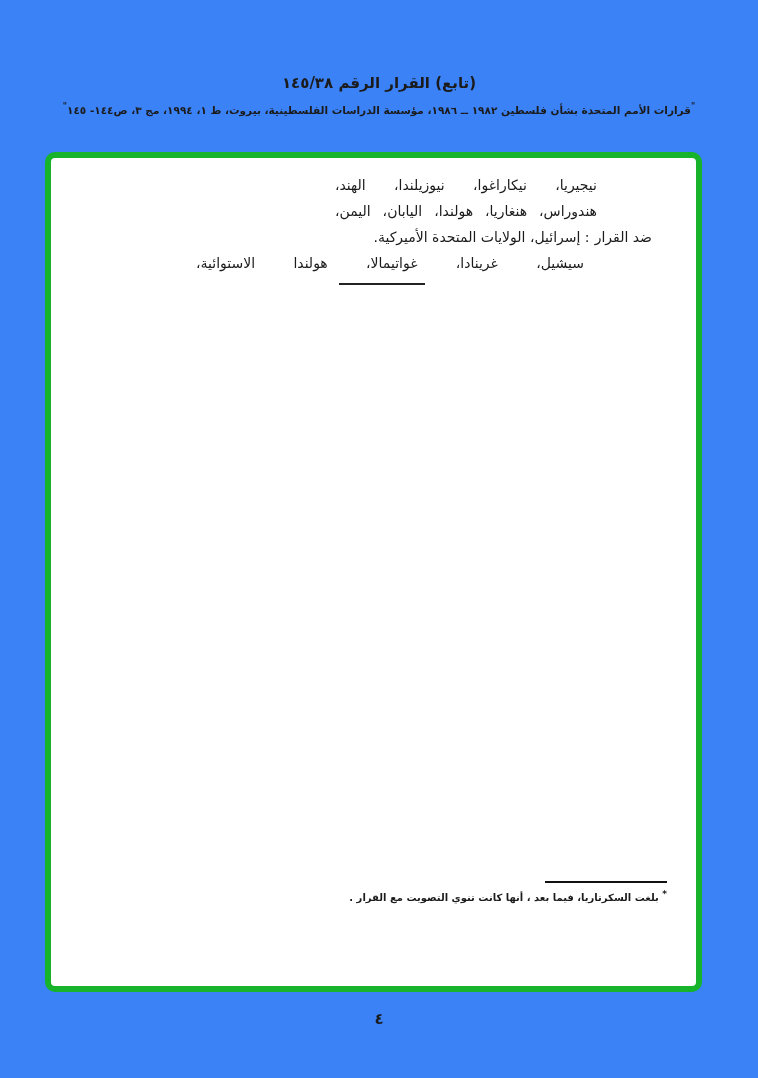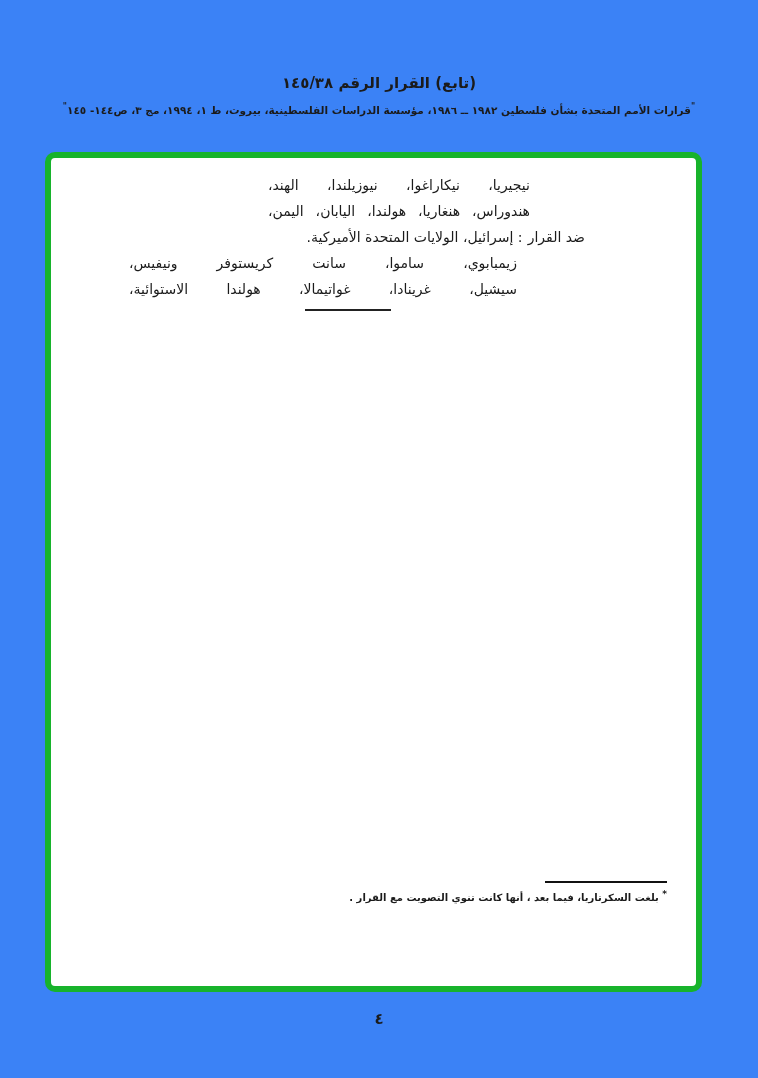--- a/index.html
+++ b/index.html
@@ -26,21 +26,21 @@
 
   
   .green-box {
     position:absolute; left:45px; top:152px;
     width:657px; height:840px;
     border:6px solid #17b32b; border-radius:10px;
     background:#ffffff;
   }
   .box-content {
     position:absolute; top:0; left:0; right:0;
-    padding:14px 111px 0 60px;
+    padding:14px 44px 0 60px;
     direction:rtl; text-align:right;
     font-size:14px; line-height:26px;
   }
   .p1-line  { margin-right:55px; width:262px; text-align:justify; text-align-last:justify; }
   .p1-last  { margin-right:55px; width:262px; text-align:center; }
   .vote-row { text-align:right; white-space:nowrap; }
   .vote-label { display:inline-block; min-width:58px; }
   .gh-line  { margin-right:68px; width:388px; text-align:justify; text-align-last:justify; }
   .gh-last  { margin-right:68px; width:388px; text-align:center; }
   .box-content sup { font-size:9px; }
@@ -77,21 +77,20 @@
 
     <div class="box-content">
 
       <div class="p1-line">نيجيريا، نيكاراغوا، نيوزيلندا، الهند،</div>
       <div class="p1-line">هندوراس، هنغاريا، هولندا، اليابان، اليمن،</div>
 
       <div class="vote-row"><span class="vote-label">ضد القرار</span><span> : </span><span>إسرائيل، الولايات المتحدة الأميركية.</span></div>
 
 
 
-      <div class="gh-line">زيمبابوي، ساموا، سانت كريستوفر ونيفيس،</div>
       <div class="gh-line">سيشيل، غرينادا، غواتيمالا، هولندا الاستوائية،</div>
 
       <div class="mid-rule"></div>
     </div>
 
     <div class="footnote">
       <div class="fn-rule"></div>
       <div class="fn-text"><sup>*</sup><span> بلغت السكرتاريا، فيما بعد ، أنها كانت تنوي التصويت مع القرار .</span></div>
     </div>
 

